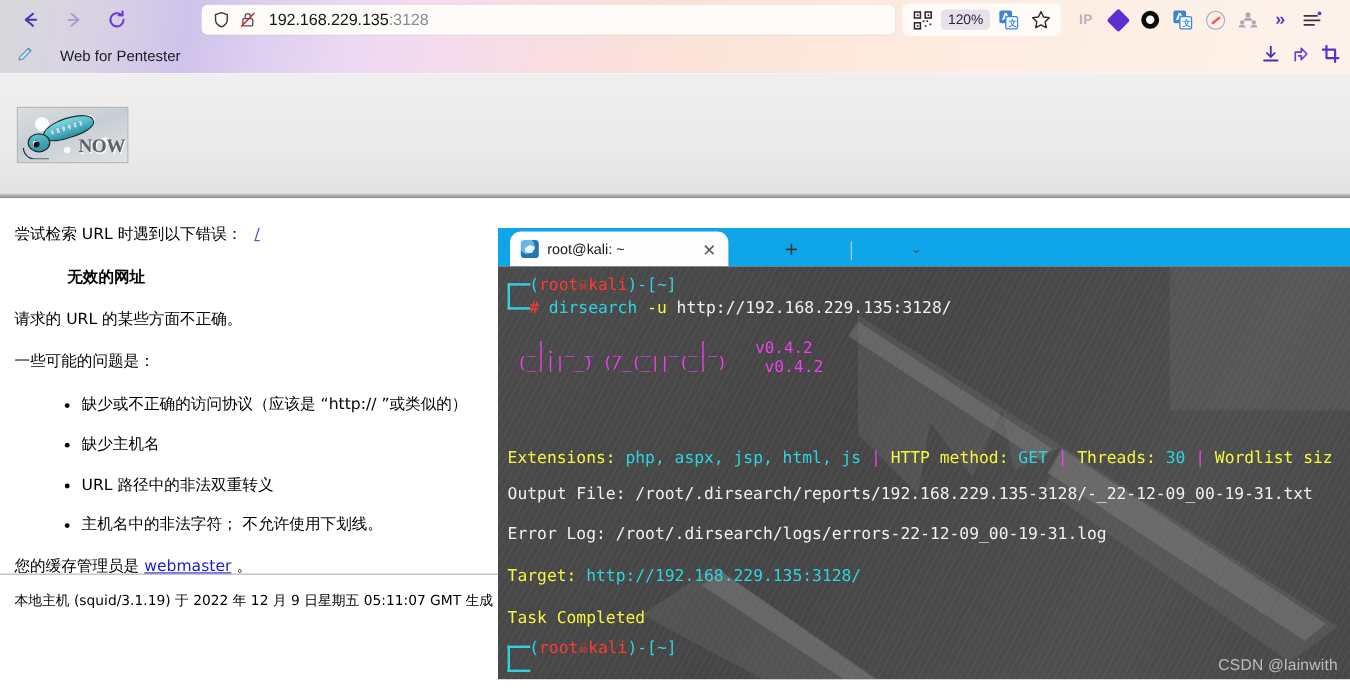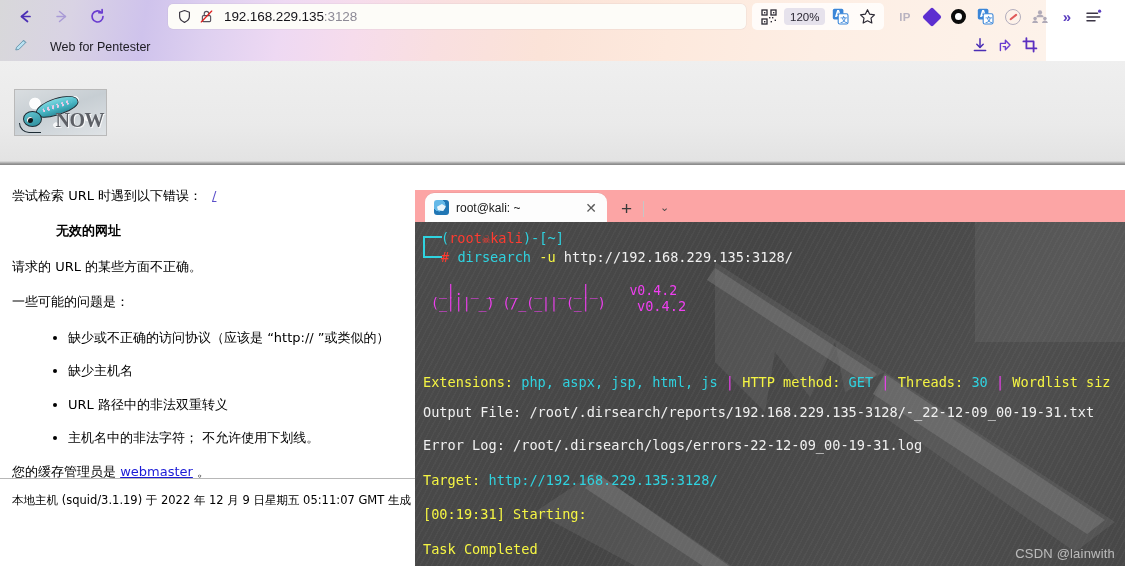--- a/index.html
+++ b/index.html
@@ -6,21 +6,21 @@
   html, body {
     width: 1125px; height: 582px;
     overflow: hidden;
     font-family: "Liberation Sans", sans-serif;
     background: #fff;
   }
   #root { position: relative; width: 1125px; height: 582px; overflow: hidden; }
 
   
   .browser-chrome {
-    position: absolute; top: 0; left: 0; width: 1046px; height: 61px;
+    position: absolute; top: 0; left: 0; width: 1125px; height: 61px;
     background:
       linear-gradient(100deg,
         #d8d8da 0%, #d9d3e4 7%, #cfc3ec 14%, #ded0f0 20%,
         #eed9f3 27%, #f6dcec 34%, #f9dfe0 42%, #fbe3d8 52%,
         #fde9dd 64%, #fdeee4 78%, #fdf1e8 92%, #fdf2ea 100%);
   }
   .nav-row {
     position: absolute; top: 0; left: 0; width: 1125px; height: 33px;
     display: flex; align-items: center;
   }
@@ -113,21 +113,21 @@
     background:
       radial-gradient(circle at 22% 30%, rgba(255,255,255,0.95) 0 7%, rgba(255,255,255,0) 8%),
       radial-gradient(circle at 66% 22%, rgba(255,255,255,0.9) 0 5%, rgba(255,255,255,0) 6%),
       radial-gradient(circle at 80% 62%, rgba(255,255,255,0.85) 0 4%, rgba(255,255,255,0) 5%),
       radial-gradient(circle at 45% 78%, rgba(255,255,255,0.8) 0 4%, rgba(255,255,255,0) 5%),
       linear-gradient(160deg,#d9dde0 0%, #c7ced3 45%, #dfe3e6 100%);
     position: relative; overflow: hidden;
   }
   .squid-logo .now {
     position: absolute; right: 2px; bottom: 3px;
-    font-family: "Liberation Serif", serif; font-size: 20px; font-weight: bold;
+    font-family: "Liberation Serif", serif; font-size: 16px; font-weight: bold;
     color: #5d6066; letter-spacing: -0.5px;
     text-shadow: 1px 1px 0 rgba(255,255,255,0.8);
   }
   .squid-logo .body-sq {
     position: absolute; left: 20px; top: 8px; width: 44px; height: 17px;
     background: linear-gradient(180deg,#7fd7e0 0%, #49b8c6 55%, #2e8f9e 100%);
     border: 1.3px solid #1d2b33; border-radius: 50% 50% 42% 42%;
     transform: rotate(-18deg);
   }
   .squid-logo .body-sq::after {
@@ -179,22 +179,22 @@
   .foot-text { position: absolute; left: 12px; top: 328px; font-size: 11.5px; color: #000;
                font-family: "DejaVu Sans", "Liberation Sans", sans-serif; }
 
   
   .terminal {
     position: absolute; left: 415px; top: 190px; width: 710px; height: 392px;
     overflow: hidden;
   }
   .term-tabbar {
     position: relative; width: 710px; height: 32px;
-    background: #fca5a5;
-    display: flex; align-items: flex-end;
+    background: #0ea5e9;
+    display: flex; align-items: flex-end; gap: 33px;
   }
   .term-tab {
     margin-left: 10px; width: 182px; height: 29px;
     background: #fdfdfd; border-radius: 9px 9px 0 0;
     display: flex; align-items: center; padding: 0 7px 0 9px;
     box-shadow: 0 -0.5px 0 rgba(0,0,0,0.08);
   }
   .kali-fav {
     width: 15px; height: 15px; flex: none; border-radius: 3px;
     background: radial-gradient(circle at 35% 35%, #63b8e8 0 45%, #2076b4 46% 100%);
@@ -485,23 +485,20 @@
         </div>
 
         <div class="tl" style="height:34px">
           <span class="c-white">Error Log: /root/.dirsearch/logs/errors-22-12-09_00-19-31.log</span>
         </div>
 
         <div class="tl" style="height:35px">
           <span class="c-yellow">Target:</span>&nbsp;<span class="c-cyan">http://192.168.229.135:3128/</span>
         </div>
 
-        <div class="tl" style="height:34px">
-          <span class="c-yellow">[00:19:31] Starting:</span>
-        </div>
 
         <div class="tl" style="height:36px">
           <span class="c-yellow">Task Completed</span>
         </div>
 
         <div class="prompt-wrap">
           <span class="corner"></span>
           <span class="pl1"><span class="c-cyan">(</span><span class="c-red">root</span><span class="skull">☠</span><span class="c-red">kali</span><span class="c-cyan">)-[</span><span class="c-cyan">~</span><span class="c-cyan">]</span></span>
 
         </div>

